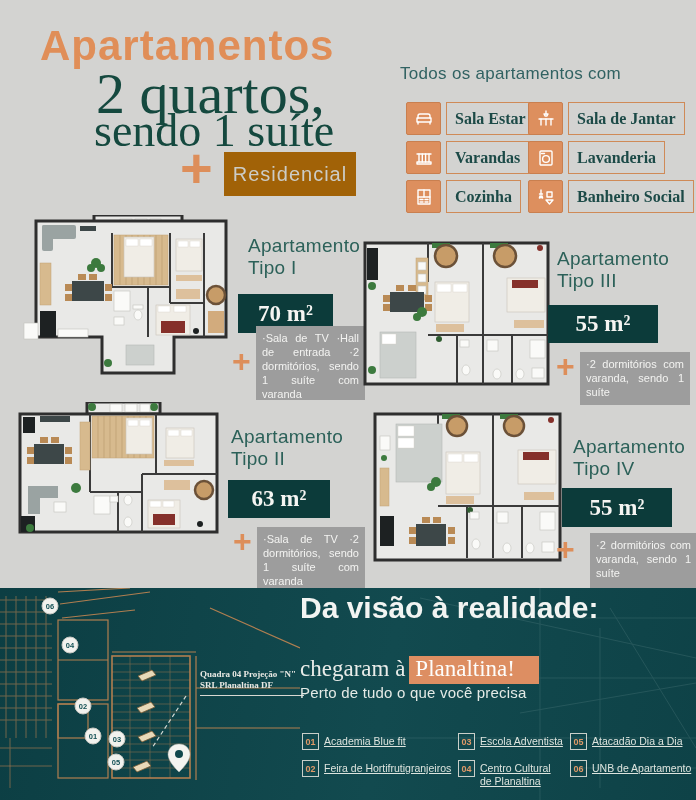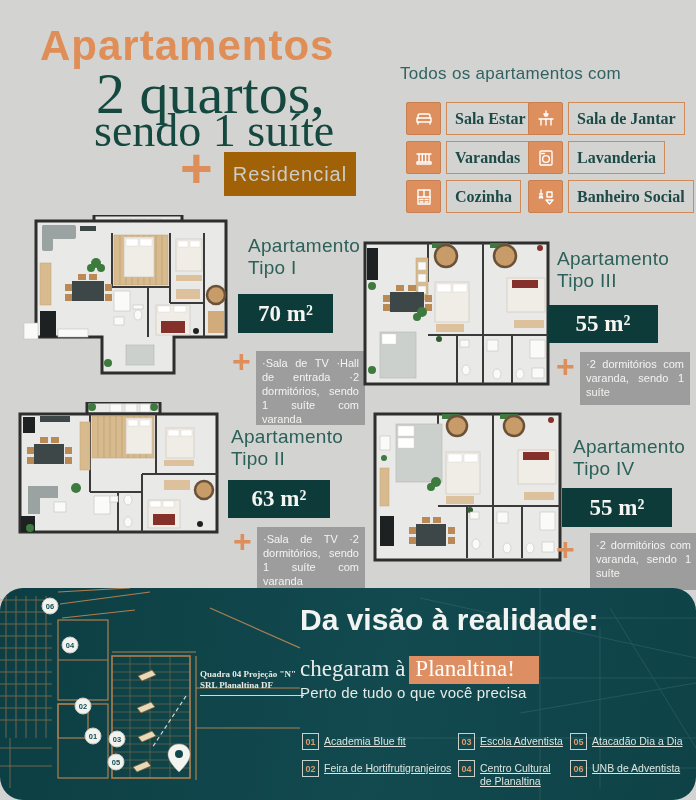--- a/index.html
+++ b/index.html
@@ -50,21 +50,21 @@
   .fp-red{fill:#85302a;}
   .fp-gray{fill:#9aa3a2;}
   .fp-lgray{fill:#ccd0cd;stroke:#b5b9b6;stroke-width:.6;}
   .fp-white{fill:#fafaf8;stroke:#c2c2bd;stroke-width:.6;}
   .fp-rug{fill:#c79c68;stroke:#6b5138;stroke-width:2.5;}
   .fp-bench{fill:#ddc09c;}
   .fp-mat{fill:#d2ab7d;}
 
   
   .footer{left:0;top:588px;width:696px;height:212px;
-          background:linear-gradient(100deg,#0c3e43 0%,#124a4f 55%,#0e4247 100%);border-radius:23px;}
+          background:linear-gradient(100deg,#0c3e43 0%,#124a4f 55%,#0e4247 100%);}
   .f-headline{left:300px;top:591px;font-size:30px;font-weight:bold;color:#f2f4f2;}
   .f-line1{left:300px;top:629px;font-family:"Liberation Serif",serif;font-size:23px;color:#e9ece9;word-spacing:13px;}
   .f-line2{left:300px;top:656px;font-family:"Liberation Serif",serif;font-size:23px;color:#e9ece9;}
   .f-highlight{display:inline-block;background:#dd8e62;color:#fdfdfb;padding:0 24px 2px 6px;margin-left:4px;}
   .f-tagline{left:300px;top:684px;font-size:15px;color:#e4eae6;letter-spacing:.2px;}
   .map-label{left:200px;top:669px;width:104px;font-family:"Liberation Serif",serif;font-weight:bold;
              font-size:9px;line-height:1.2;color:#e9e9e4;border-bottom:1px solid #d8d8d2;padding-bottom:4px;}
   .poi-col{display:flex;flex-direction:column;gap:10px;}
   .poi{display:flex;gap:5px;align-items:flex-start;}
   .poi-badge{width:15px;height:15px;border:1px solid #c9cfc9;color:#e09a68;font-size:9px;font-weight:bold;
@@ -207,21 +207,21 @@
       <rect class="fp-lgray" x="118" y="130" width="28" height="20"></rect>
       <circle class="fp-plant" cx="100" cy="148" r="4"></circle>
     </svg>
   </div>
   <div class="abs apt-label" style="left:248px;top:235px;">
     <div>Apartamento</div>
     <div>Tipo I</div>
   </div>
   <div class="abs area-box" style="left:238px;top:294px;width:95px;height:39px;">70 m²</div>
   <div class="abs apt-plus" style="left:232px;top:345px;">+</div>
-  <div class="abs desc-box" style="left:256px;top:351px;width:97px;height:64px;">·Sala de TV ·Hall de entrada ·2 dormitórios, sendo 1 suíte com varanda</div>
+  <div class="abs desc-box" style="left:256px;top:326px;width:97px;height:64px;">·Sala de TV ·Hall de entrada ·2 dormitórios, sendo 1 suíte com varanda</div>
 
   <div class="abs" style="left:362px;top:240px;width:190px;height:148px;">
     <svg width="190" height="148" viewBox="0 0 190 148">
       <rect class="fp-floor" x="3" y="3" width="183" height="141"></rect>
       <path class="fp-wall" d="M66,3 V42 M121,3 V95 M66,95 H186 M95,95 V144 M121,95 V144 M150,95 V144"></path>
       <rect class="fp-plant" x="70" y="3" width="18" height="5"></rect>
         <rect class="fp-plant" x="128" y="3" width="18" height="5"></rect>
       <rect class="fp-black" x="5" y="8" width="11" height="32"></rect>
       <circle class="fp-plant" cx="10" cy="46" r="4"></circle>
       <rect class="fp-wood" x="54" y="18" width="12" height="42"></rect>
@@ -426,21 +426,21 @@
         <path d="M179,156 c-6.5,0 -11,4.8 -11,10.5 c0,7.5 11,17.5 11,17.5 c0,0 11,-10 11,-17.5 c0,-5.7 -4.5,-10.5 -11,-10.5 z" fill="#f4f4f0" stroke="#b9b9b3" stroke-width=".5"></path>
         <circle cx="179" cy="166" r="4" fill="#11484c"></circle>
       </g>
     </svg>
 
     <div class="map-label" style="position:absolute;left:200px;top:81px;">
       <div>Quadra 04 Projeção "N"</div>
       <div>SRL Planaltina DF</div>
     </div>
 
-    <div class="f-headline" style="position:absolute;left:300px;top:15px;">Da visão à realidade:</div>
+    <div class="f-headline" style="position:absolute;left:300px;top:3px;">Da visão à realidade:</div>
     <div class="f-line2" style="position:absolute;left:300px;top:68px;">
       <span>chegaram à</span><span class="f-highlight">Planaltina!</span>
     </div>
     <div class="f-tagline" style="position:absolute;left:300px;top:96px;">Perto de tudo o que você precisa</div>
 
     <div class="poi-col" style="position:absolute;left:302px;top:145px;width:158px;">
       <div class="poi">
         <span class="poi-badge">01</span>
         <span class="poi-label">Academia Blue fit</span>
       </div>
@@ -459,18 +459,18 @@
         <span class="poi-label">Centro Cultural de Planaltina</span>
       </div>
     </div>
     <div class="poi-col" style="position:absolute;left:570px;top:145px;width:122px;">
       <div class="poi">
         <span class="poi-badge">05</span>
         <span class="poi-label">Atacadão Dia a Dia</span>
       </div>
       <div class="poi">
         <span class="poi-badge">06</span>
-        <span class="poi-label">UNB de Adventista</span>
+        <span class="poi-label">UNB de Apartamento</span>
       </div>
     </div>
   </div>
 
 </div>
 
 </body></html>

